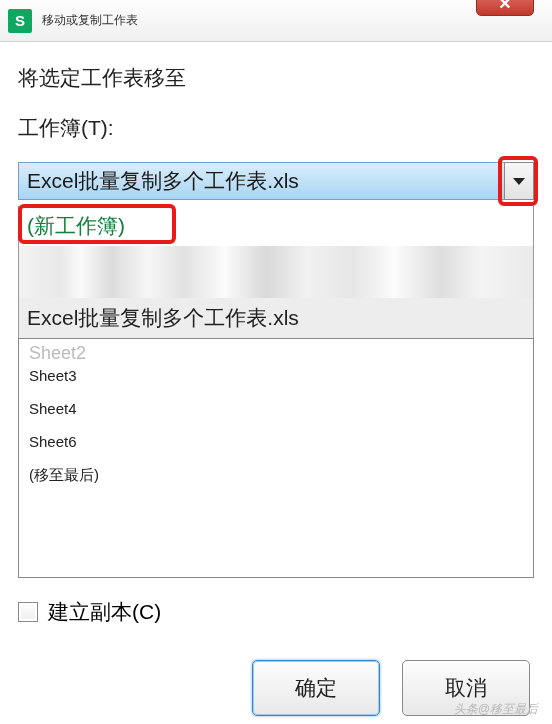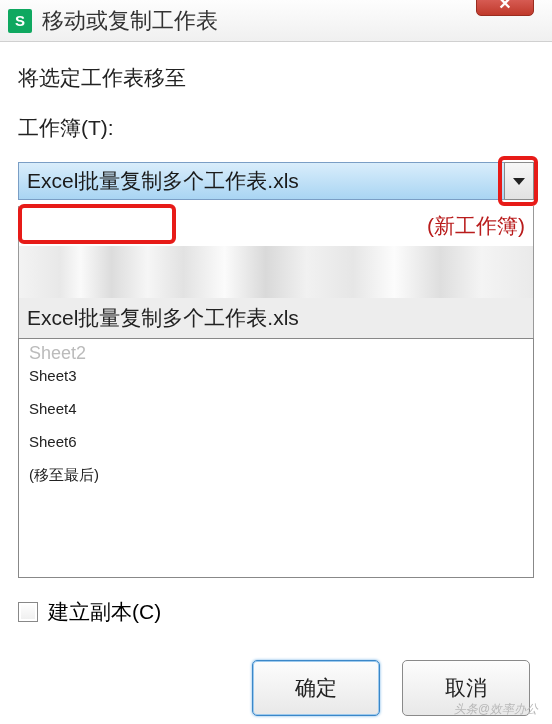--- a/index.html
+++ b/index.html
@@ -26,21 +26,21 @@
       color: #fff;
       font-weight: bold;
       font-size: 15px;
       display: flex;
       align-items: center;
       justify-content: center;
       border-radius: 2px;
       margin-right: 10px;
     }
     .title-text {
-      font-size: 22px;
+      font-size: 12px;
       color: #333;
     }
     .close-btn {
       position: absolute;
       top: -10px;
       right: 18px;
       width: 58px;
       height: 26px;
       background: linear-gradient(to bottom, #e46f6a, #c0392b);
       border: 1px solid #9a2d20;
@@ -114,22 +114,21 @@
       border: 1px solid #999;
       border-top: none;
     }
     .opt {
       padding: 6px 8px;
       font-size: 21px;
       color: #222;
       position: relative;
     }
     .opt.new-workbook {
-      color: #b91c1c;
-      text-align: right;
+      color: #15803d;
     }
     .red-box-new {
       position: absolute;
       left: -1px;
       top: -2px;
       width: 158px;
       height: 40px;
       border: 4px solid #e71b18;
       border-radius: 6px;
       pointer-events: none;
@@ -261,13 +260,13 @@
     <span>建立副本(C)</span>
   </div>
 
   <div class="button-row">
     <div class="btn primary">确定</div>
     <div class="btn">取消</div>
   </div>
 
 </div>
 
-<div class="watermark">头条@效率办公</div>
+<div class="watermark">头条@移至最后</div>
 
 </body></html>

